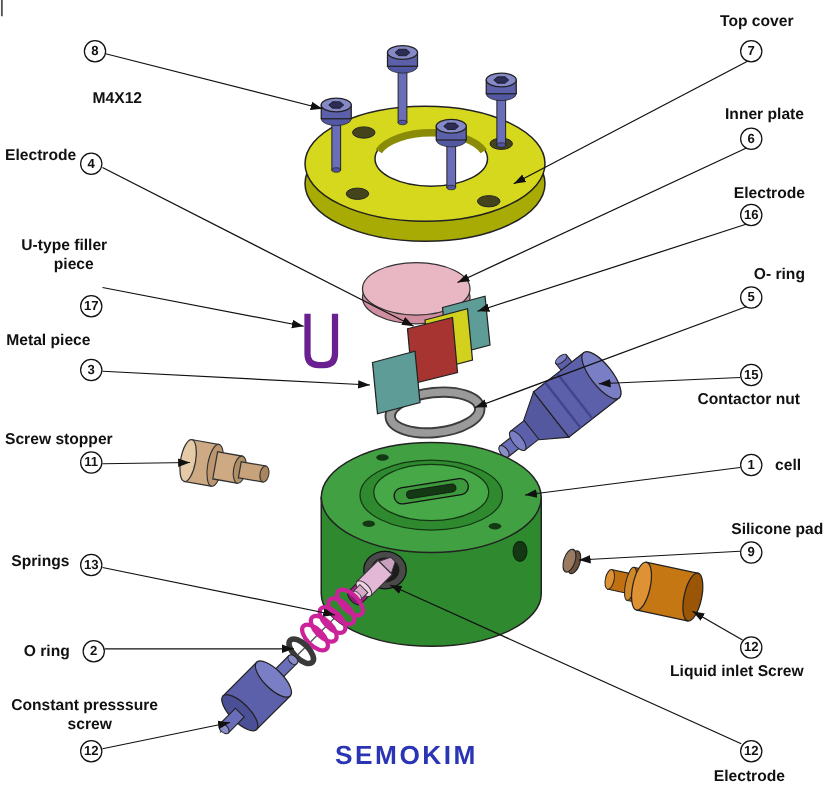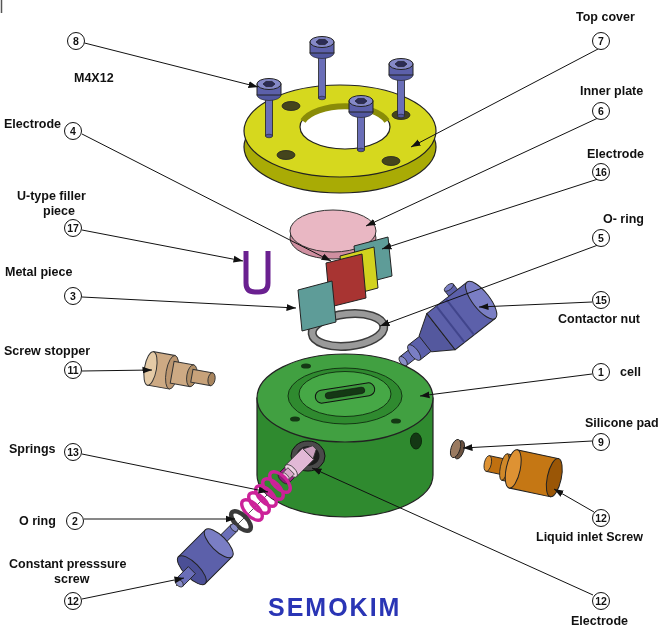--- a/index.html
+++ b/index.html
@@ -4,21 +4,21 @@
 <style>
   * { margin:0; padding:0; box-sizing:border-box; }
   html,body { background:#ffffff; }
   body { font-family:"Liberation Sans", sans-serif; }
   .stage { position:relative; width:662px; height:631px; background:#fff; overflow:hidden; }
   svg.diagram { position:absolute; left:0; top:0; width:666px; height:631px; }
   .lbl { position:absolute; font-weight:bold; font-size:12.5px; line-height:14px; color:#111; white-space:nowrap; }
   .num { position:absolute; width:18px; height:18px; border:1.4px solid #111; border-radius:50%;
          background:#fff; font-weight:bold; font-size:10.5px; color:#111;
          display:flex; align-items:center; justify-content:center; }
-  .logo { position:absolute; font-weight:800; font-size:25px; letter-spacing:2px; color:#2a35b5; }
+  .logo { position:absolute; font-weight:800; font-size:21px; letter-spacing:2px; color:#2a35b5; }
 </style>
 </head>
 <body>
 
 <div class="stage">
 
   <svg class="diagram" viewBox="0 0 666 631">
     <defs>
       <marker id="arr" markerUnits="userSpaceOnUse" markerWidth="11" markerHeight="9" refX="9.5" refY="4" orient="auto">
         <path d="M0,0.6 L9.5,4 L0,7.4 Z" fill="#111"></path>
@@ -232,21 +232,21 @@
   <div class="lbl" style="left:536px;top:530px">Liquid inlet Screw</div>
   <div class="lbl" style="left:9px;top:557px">Constant presssure</div>
   <div class="lbl" style="left:54px;top:572px">screw</div>
   <div class="lbl" style="left:571px;top:614px">Electrode</div>
 
   <div class="num" style="left:592px;top:32px">7</div>
   <div class="num" style="left:67px;top:32px">8</div>
   <div class="num" style="left:592px;top:102px">6</div>
   <div class="num" style="left:64px;top:122px">4</div>
   <div class="num" style="left:592px;top:163px">16</div>
-  <div class="num" style="left:64px;top:219px">17</div>
+  <div class="num" style="left:64px;top:236px">17</div>
   <div class="num" style="left:592px;top:229px">5</div>
   <div class="num" style="left:64px;top:287px">3</div>
   <div class="num" style="left:592px;top:291px">15</div>
   <div class="num" style="left:64px;top:361px">11</div>
   <div class="num" style="left:592px;top:363px">1</div>
   <div class="num" style="left:592px;top:433px">9</div>
   <div class="num" style="left:64px;top:443px">13</div>
   <div class="num" style="left:66px;top:512px">2</div>
   <div class="num" style="left:592px;top:509px">12</div>
   <div class="num" style="left:64px;top:592px">12</div>

